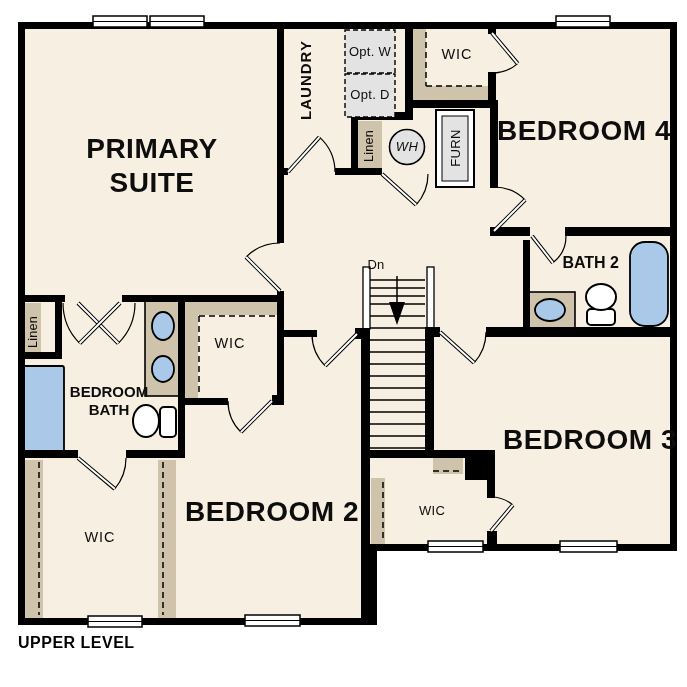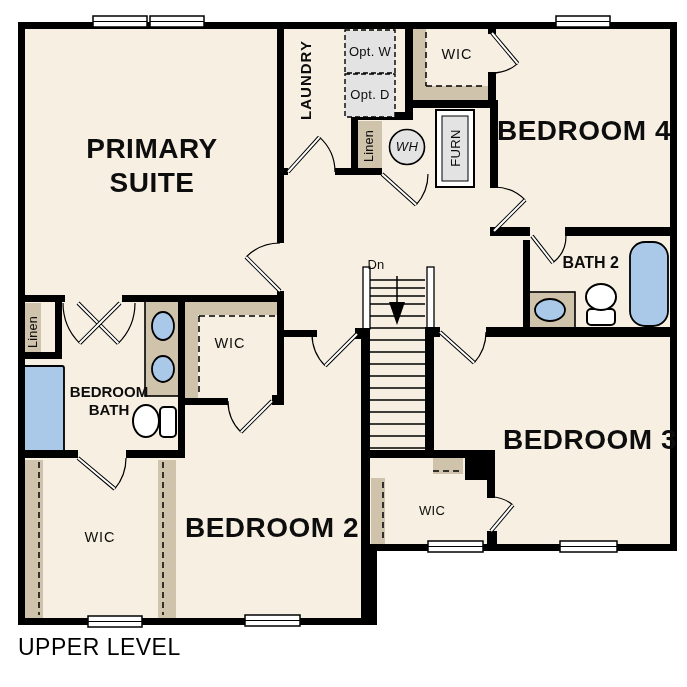--- a/index.html
+++ b/index.html
@@ -8,21 +8,21 @@
   #plan-svg{position:absolute;left:0;top:0;}
   .lab{position:absolute;transform:translate(-50%,-50%);text-align:center;color:#0d0d0d;z-index:5;}
   .vert{white-space:nowrap;transform:translate(-50%,-50%) rotate(-90deg);}
   .b21{font-weight:bold;font-size:28px;letter-spacing:.5px;line-height:1.2;}
   .b16{font-weight:bold;font-size:16px;line-height:1.15;}
   .b15{font-weight:bold;font-size:15px;line-height:1.2;}
   .r15{font-size:14.5px;letter-spacing:1px;}
   .r13{font-size:13px;line-height:1.2;letter-spacing:.3px;}
   .r12{font-size:12.5px;letter-spacing:.3px;}
   .nowrap{white-space:nowrap;}
-  #level-title{position:absolute;left:18px;top:634px;font-weight:normal;font-size:23px;
+  #level-title{position:absolute;left:18px;top:634px;font-weight:bold;font-size:16px;
                letter-spacing:.5px;color:#000;z-index:5;}
 </style>
 </head>
 <body>
 
 <div id="canvas">
   <svg id="plan-svg" width="687" height="687" viewBox="0 0 687 687">
       <rect x="22" y="26" width="651" height="522" fill="#f7f0e2"></rect>
       <rect x="22" y="548" width="351" height="74" fill="#f7f0e2"></rect>
       <rect x="25" y="303" width="16" height="50" fill="#cfc3ab"></rect>
@@ -185,17 +185,17 @@
   <div class="lab b21 nowrap" style="left:584px;top:131px;">BEDROOM 4</div>
   <div class="lab vert r12" style="left:369px;top:146px;">Linen</div>
   <div class="lab r13" style="left:407px;top:147px;font-style:italic;">WH</div>
   <div class="lab vert r13" style="left:456px;top:148px;">FURN</div>
   <div class="lab b16" style="left:587px;top:263px;width:64px;text-align:right;">BATH 2</div>
   <div class="lab r13" style="left:376px;top:265px;text-align:right;">Dn</div>
   <div class="lab r15" style="left:230px;top:343px;">WIC</div>
   <div class="lab vert r12" style="left:33px;top:332px;">Linen</div>
   <div class="lab b15" style="left:109px;top:401px;width:110px;">BEDROOM BATH</div>
   <div class="lab r15" style="left:100px;top:537px;">WIC</div>
-  <div class="lab b21 nowrap" style="left:272px;top:528px;">BEDROOM 2</div>
+  <div class="lab b21 nowrap" style="left:272px;top:512px;">BEDROOM 2</div>
   <div class="lab r13" style="left:432px;top:511px;">WIC</div>
   <div class="lab b21 nowrap" style="left:584px;top:440px;margin-left:6px;">BEDROOM 3</div>
   <div id="level-title">UPPER LEVEL</div>
 </div>
 
 </body></html>

